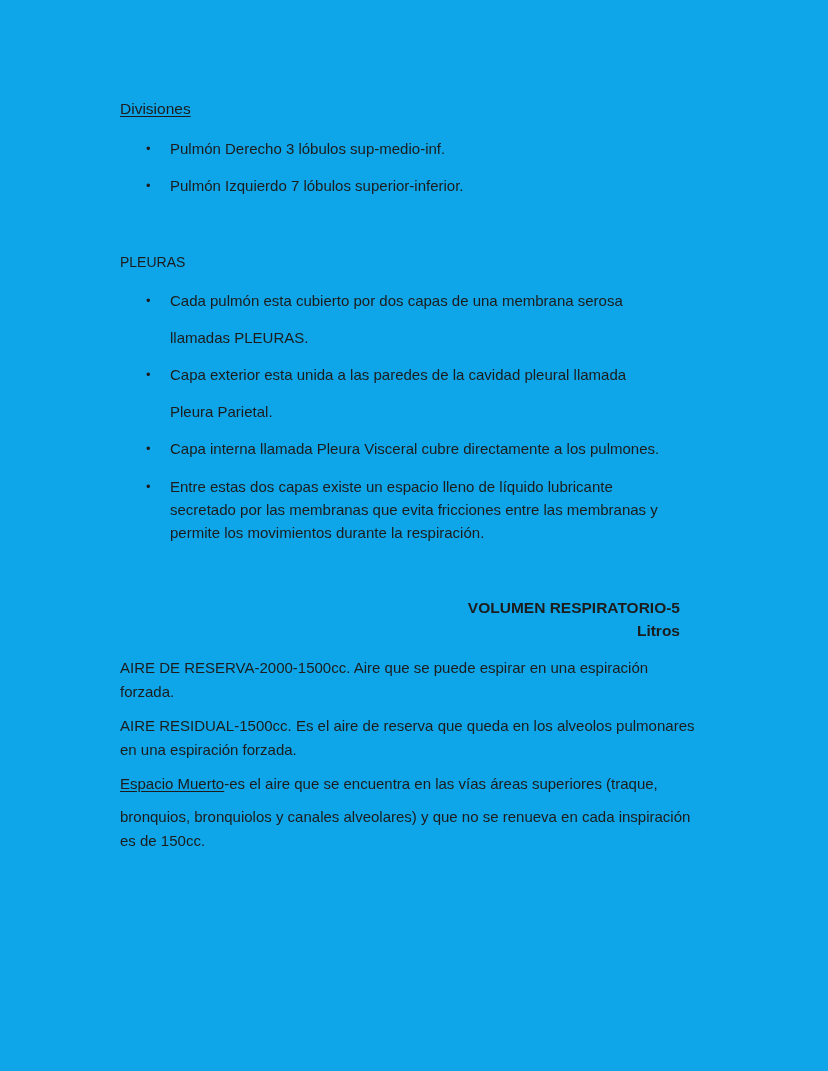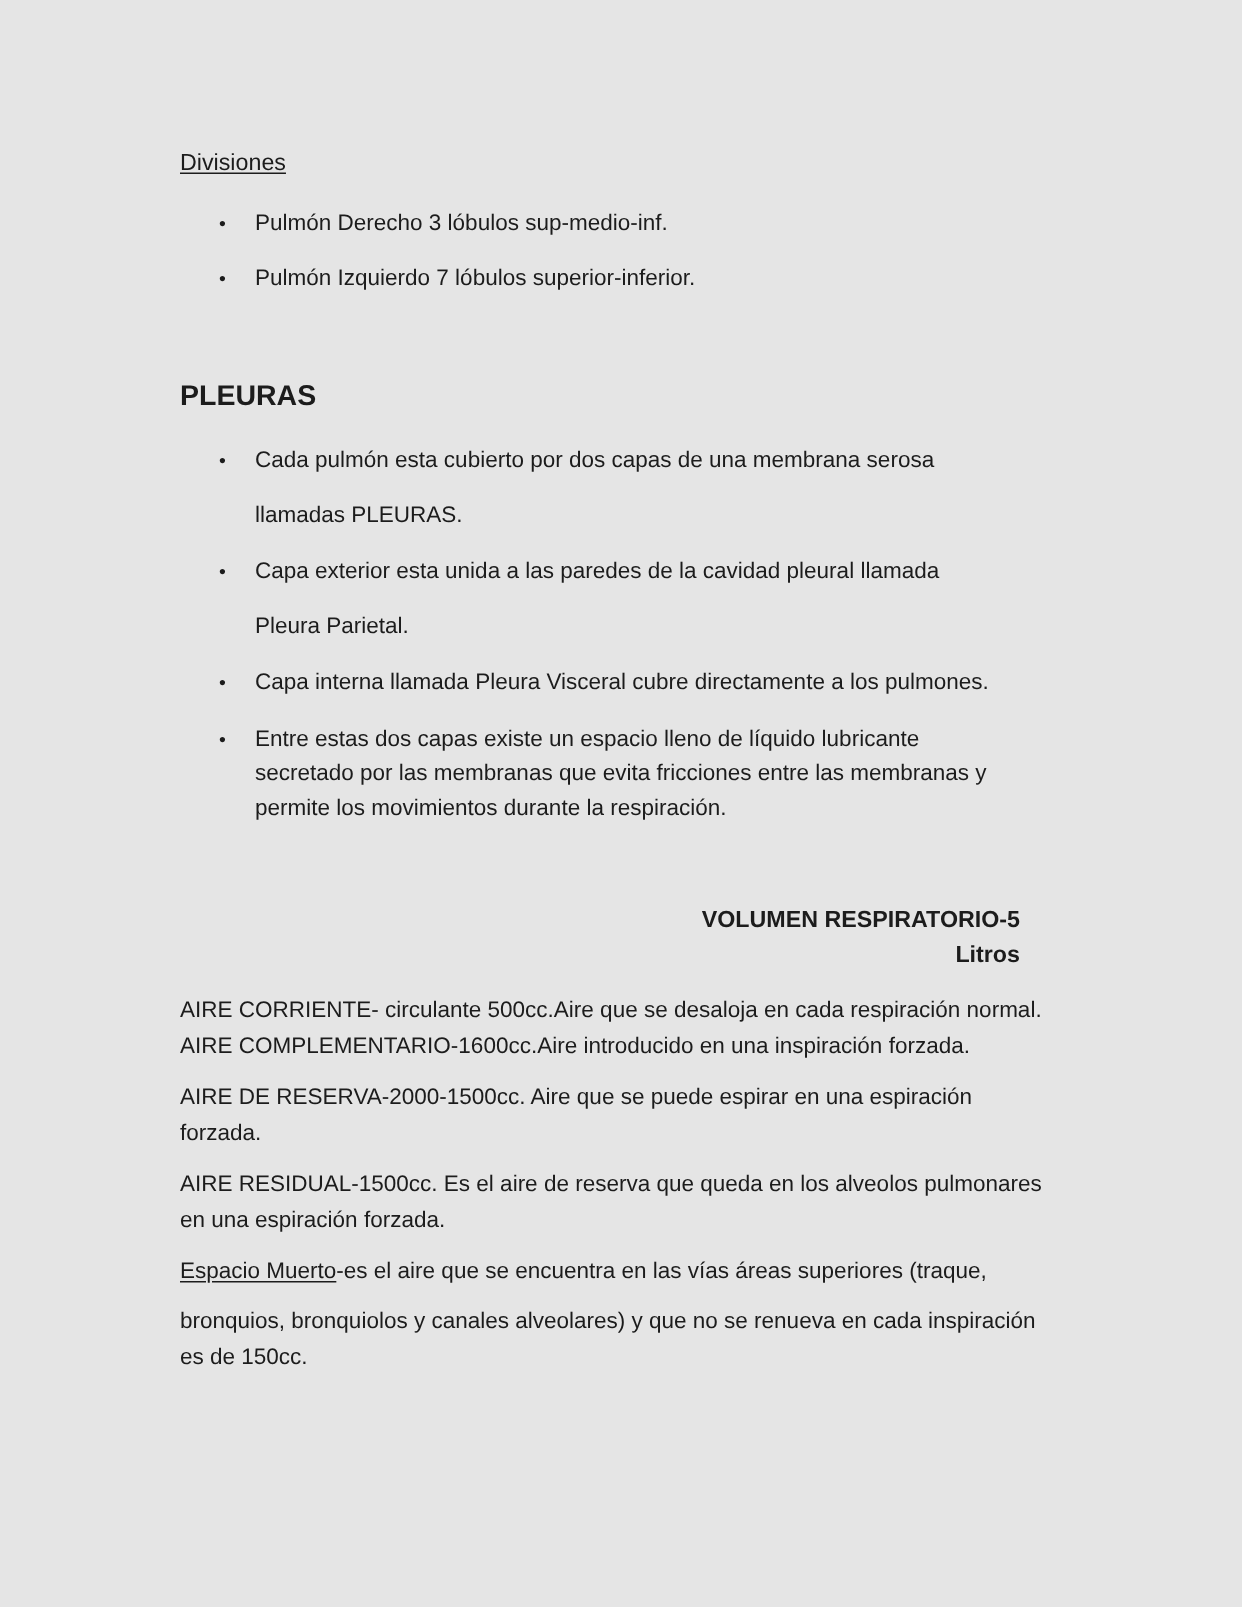--- a/index.html
+++ b/index.html
@@ -6,32 +6,32 @@
   html,body { background:#ffffff; }
   body {
     width:828px; height:1071px;
     font-family:"Liberation Sans", sans-serif;
     color:#1c1c1c;
     overflow:hidden;
   }
   .page {
     position:relative;
     width:828px; height:1071px;
-    background:#e5e5e5;
+    background:#0ea5e9;
     padding:100px 116px 0 120px;
   }
   .heading-underline {
     font-size:15.5px;
     font-weight:400;
     text-decoration:underline;
     text-underline-offset:2px;
   }
   .heading-bold {
-    font-size:19px;
-    font-weight:700;
+    font-size:14px;
+    font-weight:400;
   }
   .section-pleuras { margin-top:50px; }
   ul.bullets {
     list-style:none;
     margin-top:12px;
     padding-left:26px;
   }
   ul.bullets li {
     position:relative;
     padding-left:24px;
@@ -113,21 +113,20 @@
     </ul>
   </section>
 
   <section>
     <div class="volumen-block">
       <div>VOLUMEN RESPIRATORIO-5</div>
       <div>Litros</div>
     </div>
 
     <div class="body-text">
-      <p class="para">AIRE CORRIENTE- circulante 500cc.Aire que se desaloja en cada respiración normal. AIRE COMPLEMENTARIO-1600cc.Aire introducido en una inspiración forzada.</p>
 
       <p class="para">AIRE DE RESERVA-2000-1500cc. Aire que se puede espirar en una espiración forzada.</p>
 
       <p class="para">AIRE RESIDUAL-1500cc. Es el aire de reserva que queda en los alveolos pulmonares en una espiración forzada.</p>
 
       <p class="para tight">
         <span class="u">Espacio Muerto</span><span>-es el aire que se encuentra en las vías áreas superiores (traque,</span>
       </p>
 
       <p class="para">bronquios, bronquiolos y canales alveolares) y que no se renueva en cada inspiración es de 150cc.</p>

